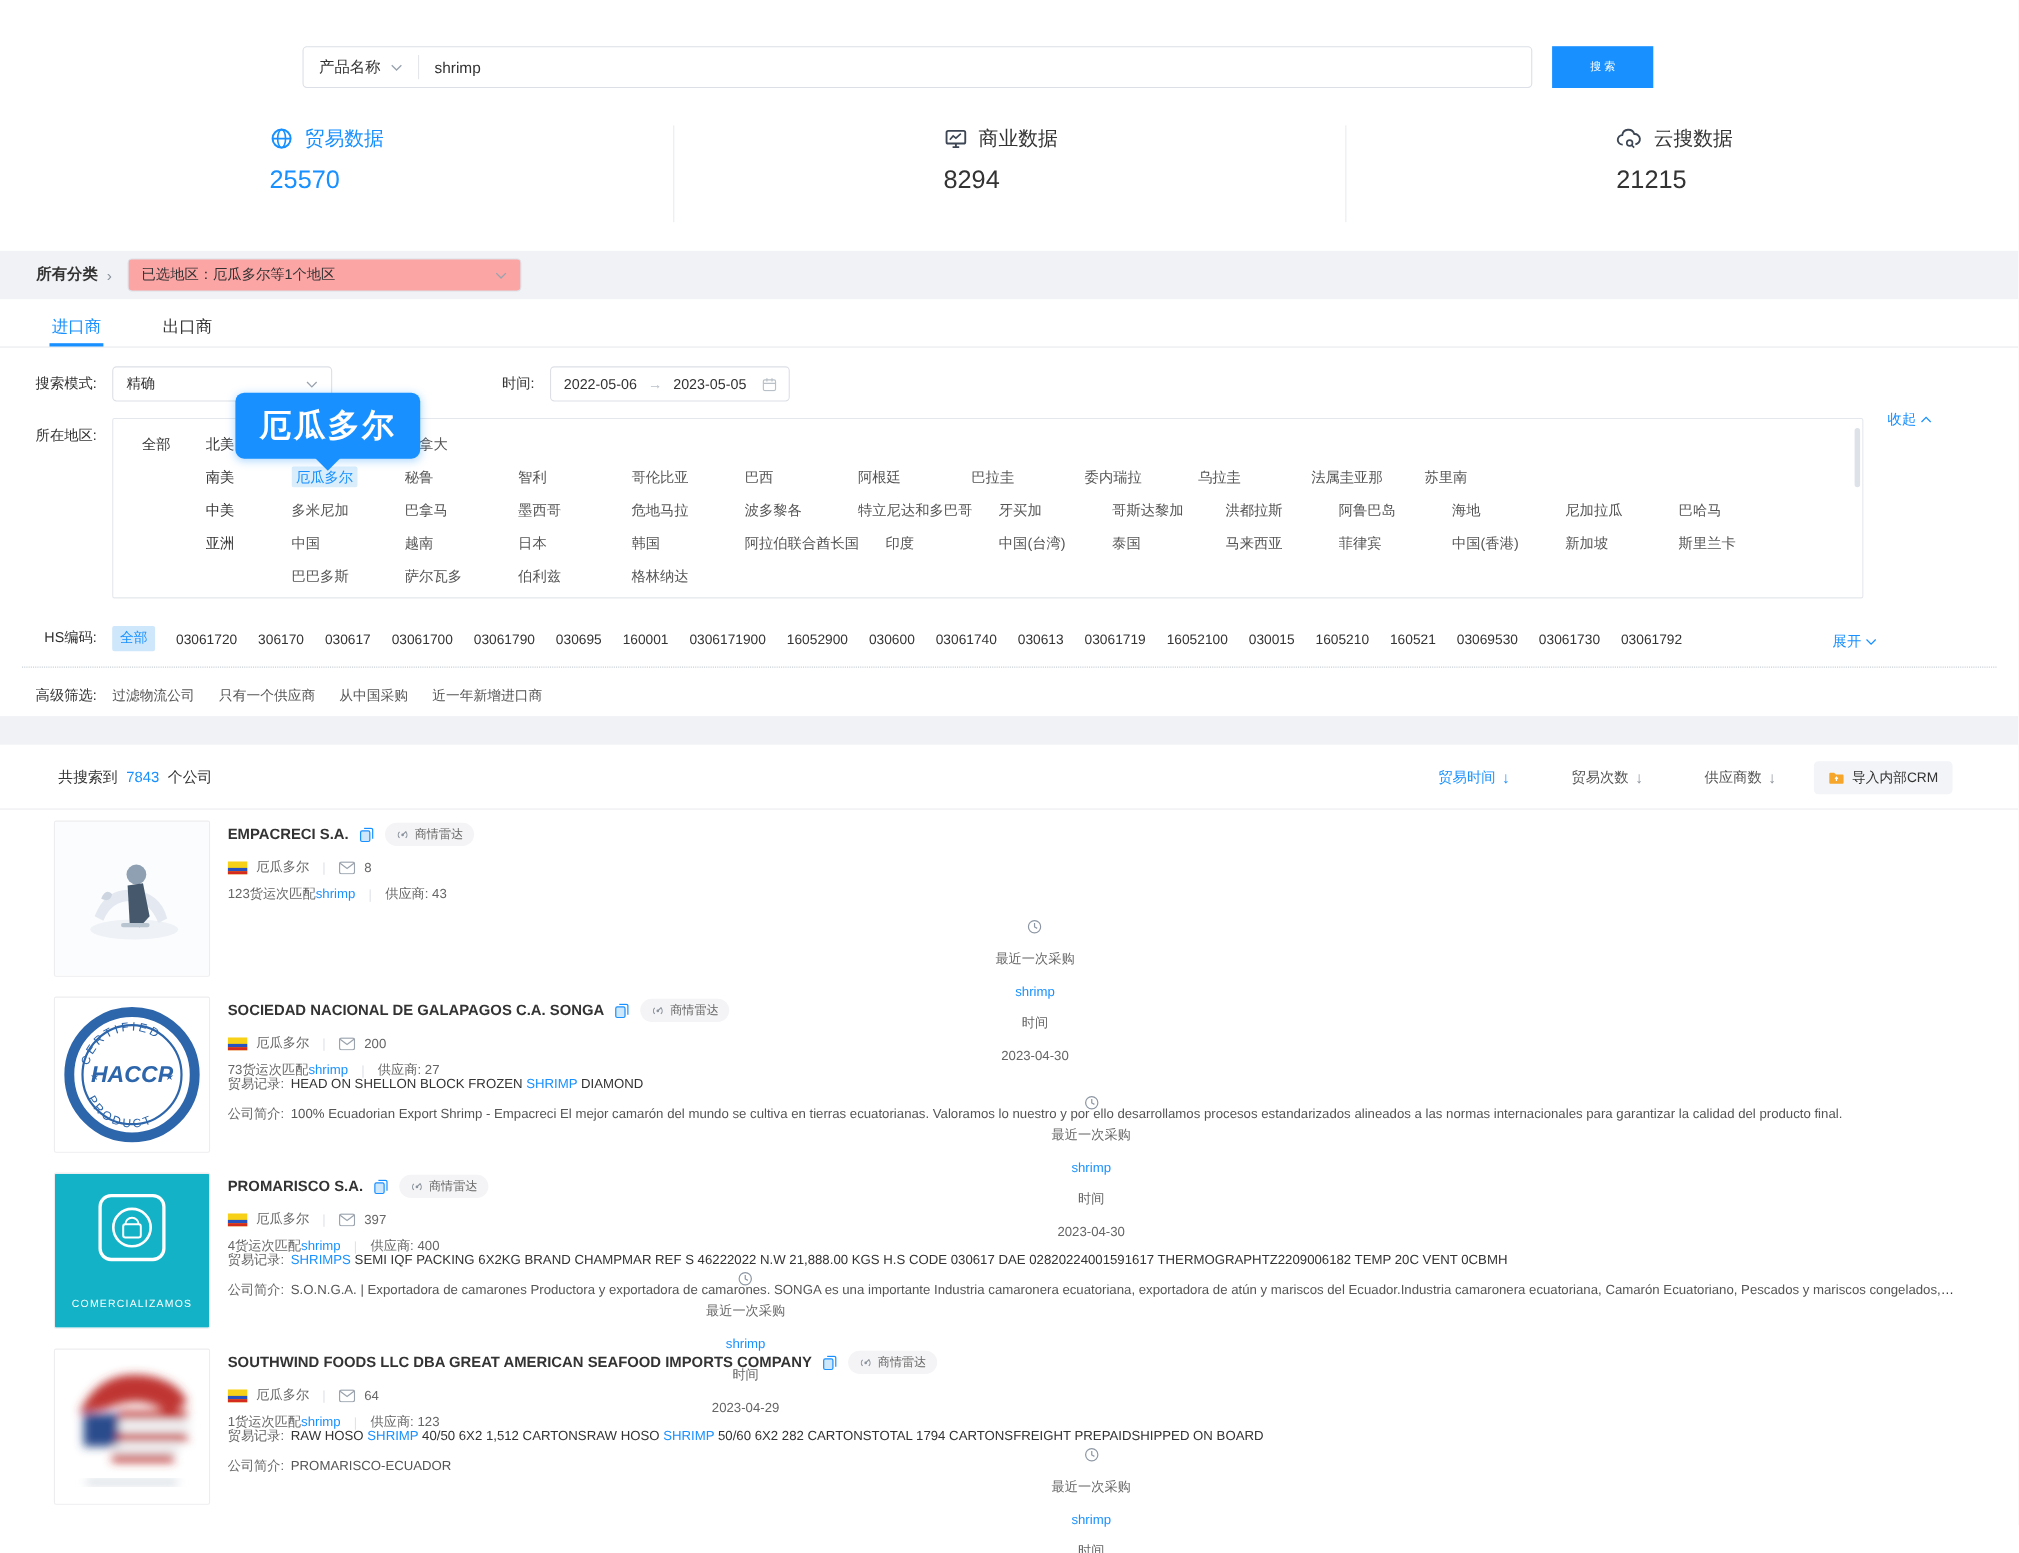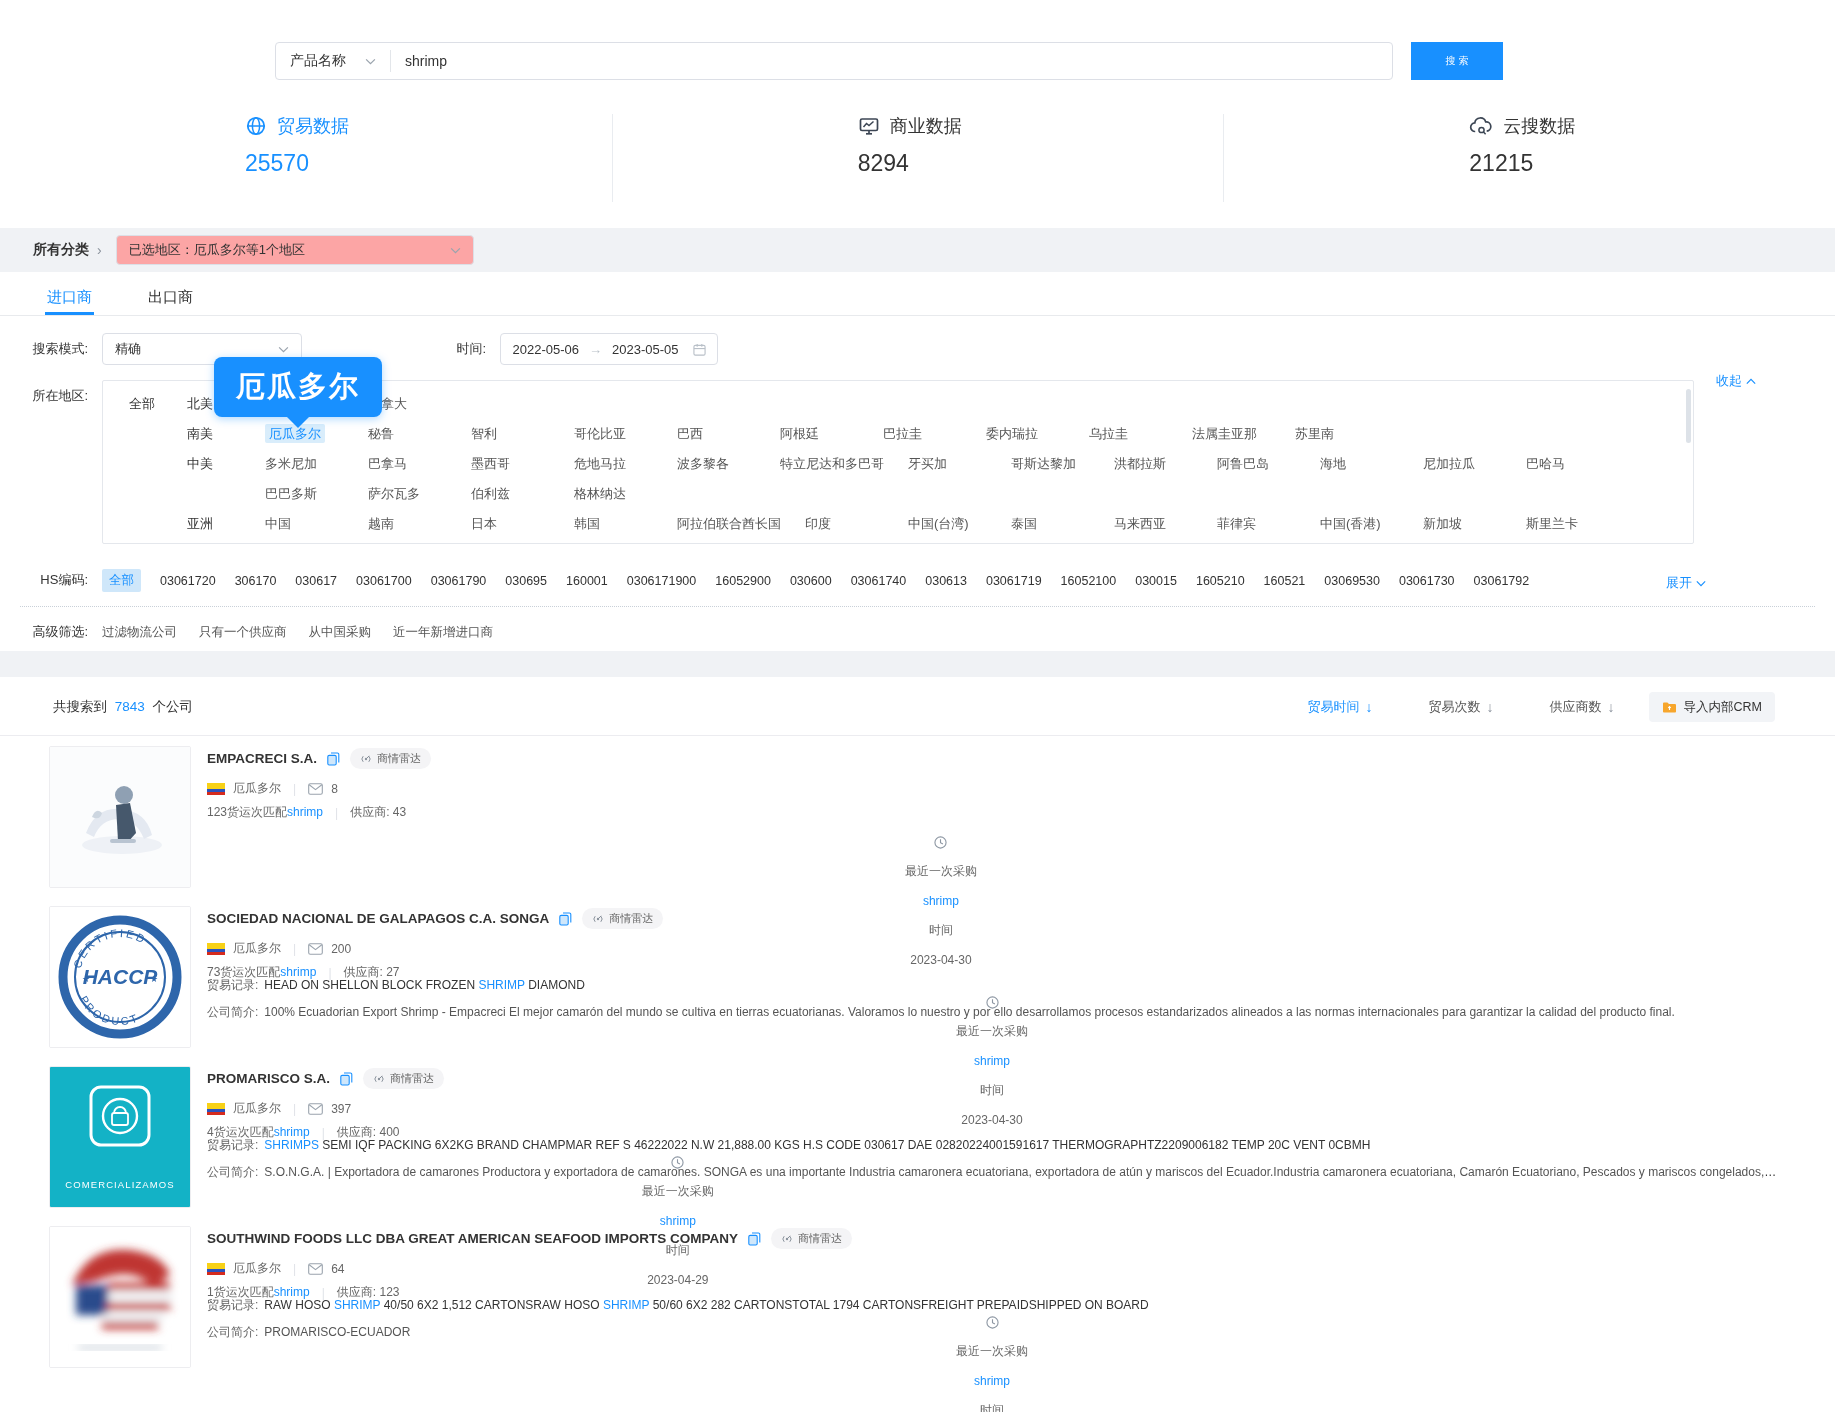--- a/index.html
+++ b/index.html
@@ -2,21 +2,21 @@
 <html><head>
 <meta charset="utf-8">
 <style>
   html,body{margin:0;padding:0;background:#f5f6f8;}
   .page{width:1835px;height:1412px;background:#fff;position:relative;overflow:hidden;
         font-family:"Liberation Sans","DejaVu Sans",sans-serif;color:#333;}
   
   .hero{padding-top:42px;}
   .searchbar{display:flex;align-items:center;margin-left:275px;}
   .search-box{width:1118px;height:38px;border:1px solid #dcdfe6;border-radius:4px;display:flex;align-items:center;background:#fff;box-sizing:border-box;}
-  .cat{display:flex;align-items:center;gap:19px;padding:0 14px;font-size:14px;color:#333;cursor:pointer;}
+  .cat{display:flex;align-items:center;gap:9px;padding:0 14px;font-size:14px;color:#333;cursor:pointer;}
   .vdiv{width:1px;height:22px;background:#e3e6ea;}
   .query{flex:1;border:none;outline:none;font-size:14px;padding:0 14px;color:#333;background:transparent;}
   .search-btn{width:92px;height:38px;margin-left:18px;background:#1890ff;color:#fff;border:none;border-radius:0;font-size:10px;cursor:pointer;}
   .stats{display:flex;margin-top:34px;height:88px;}
   .stat{width:33.333%;box-sizing:border-box;padding-left:245px;}
   .stat + .stat{border-left:1px solid #e9ecf0;}
   .stat-top{display:flex;align-items:center;gap:10px;font-size:18px;color:#333;}
   .stat-val{margin-top:12px;font-size:23px;color:#333;}
   .stat.active .stat-top,.stat.active .stat-val{color:#1890ff;}
   
@@ -240,42 +240,42 @@
             <span class="country" title="牙买加">牙买加</span>
             <span class="country" title="哥斯达黎加">哥斯达黎加</span>
             <span class="country" title="洪都拉斯">洪都拉斯</span>
             <span class="country" title="阿鲁巴岛">阿鲁巴岛</span>
             <span class="country" title="海地">海地</span>
             <span class="country" title="尼加拉瓜">尼加拉瓜</span>
             <span class="country" title="巴哈马">巴哈马</span>
           </div>
           <div class="rrow">
             <span class="rlead"></span>
-            <span class="rcont"></span>
-            <span class="country" title="巴巴多斯">巴巴多斯</span>
-            <span class="country" title="萨尔瓦多">萨尔瓦多</span>
-            <span class="country" title="伯利兹">伯利兹</span>
-            <span class="country" title="格林纳达">格林纳达</span>
-          </div>
-          <div class="rrow">
-            <span class="rlead"></span>
             <span class="rcont">亚洲</span>
             <span class="country" title="中国">中国</span>
             <span class="country" title="越南">越南</span>
             <span class="country" title="日本">日本</span>
             <span class="country" title="韩国">韩国</span>
             <span class="country wide" title="阿拉伯联合酋长国">阿拉伯联合酋长国</span>
             <span class="country" title="印度">印度</span>
             <span class="country" title="中国(台湾)">中国(台湾)</span>
             <span class="country" title="泰国">泰国</span>
             <span class="country" title="马来西亚">马来西亚</span>
             <span class="country" title="菲律宾">菲律宾</span>
             <span class="country" title="中国(香港)">中国(香港)</span>
             <span class="country" title="新加坡">新加坡</span>
             <span class="country" title="斯里兰卡">斯里兰卡</span>
+          </div>
+          <div class="rrow">
+            <span class="rlead"></span>
+            <span class="rcont"></span>
+            <span class="country" title="巴巴多斯">巴巴多斯</span>
+            <span class="country" title="萨尔瓦多">萨尔瓦多</span>
+            <span class="country" title="伯利兹">伯利兹</span>
+            <span class="country" title="格林纳达">格林纳达</span>
           </div>
           <div class="region-scrollbar"></div>
         </div>
       <a class="toggle-link">
         <span>收起</span>
         <svg width="10" height="7" viewBox="0 0 12 8">
             <polyline points="1,6.5 6,1.5 11,6.5" fill="none" stroke="#1890ff" stroke-width="1.4"></polyline>
           </svg>
       </a>
     </div>

